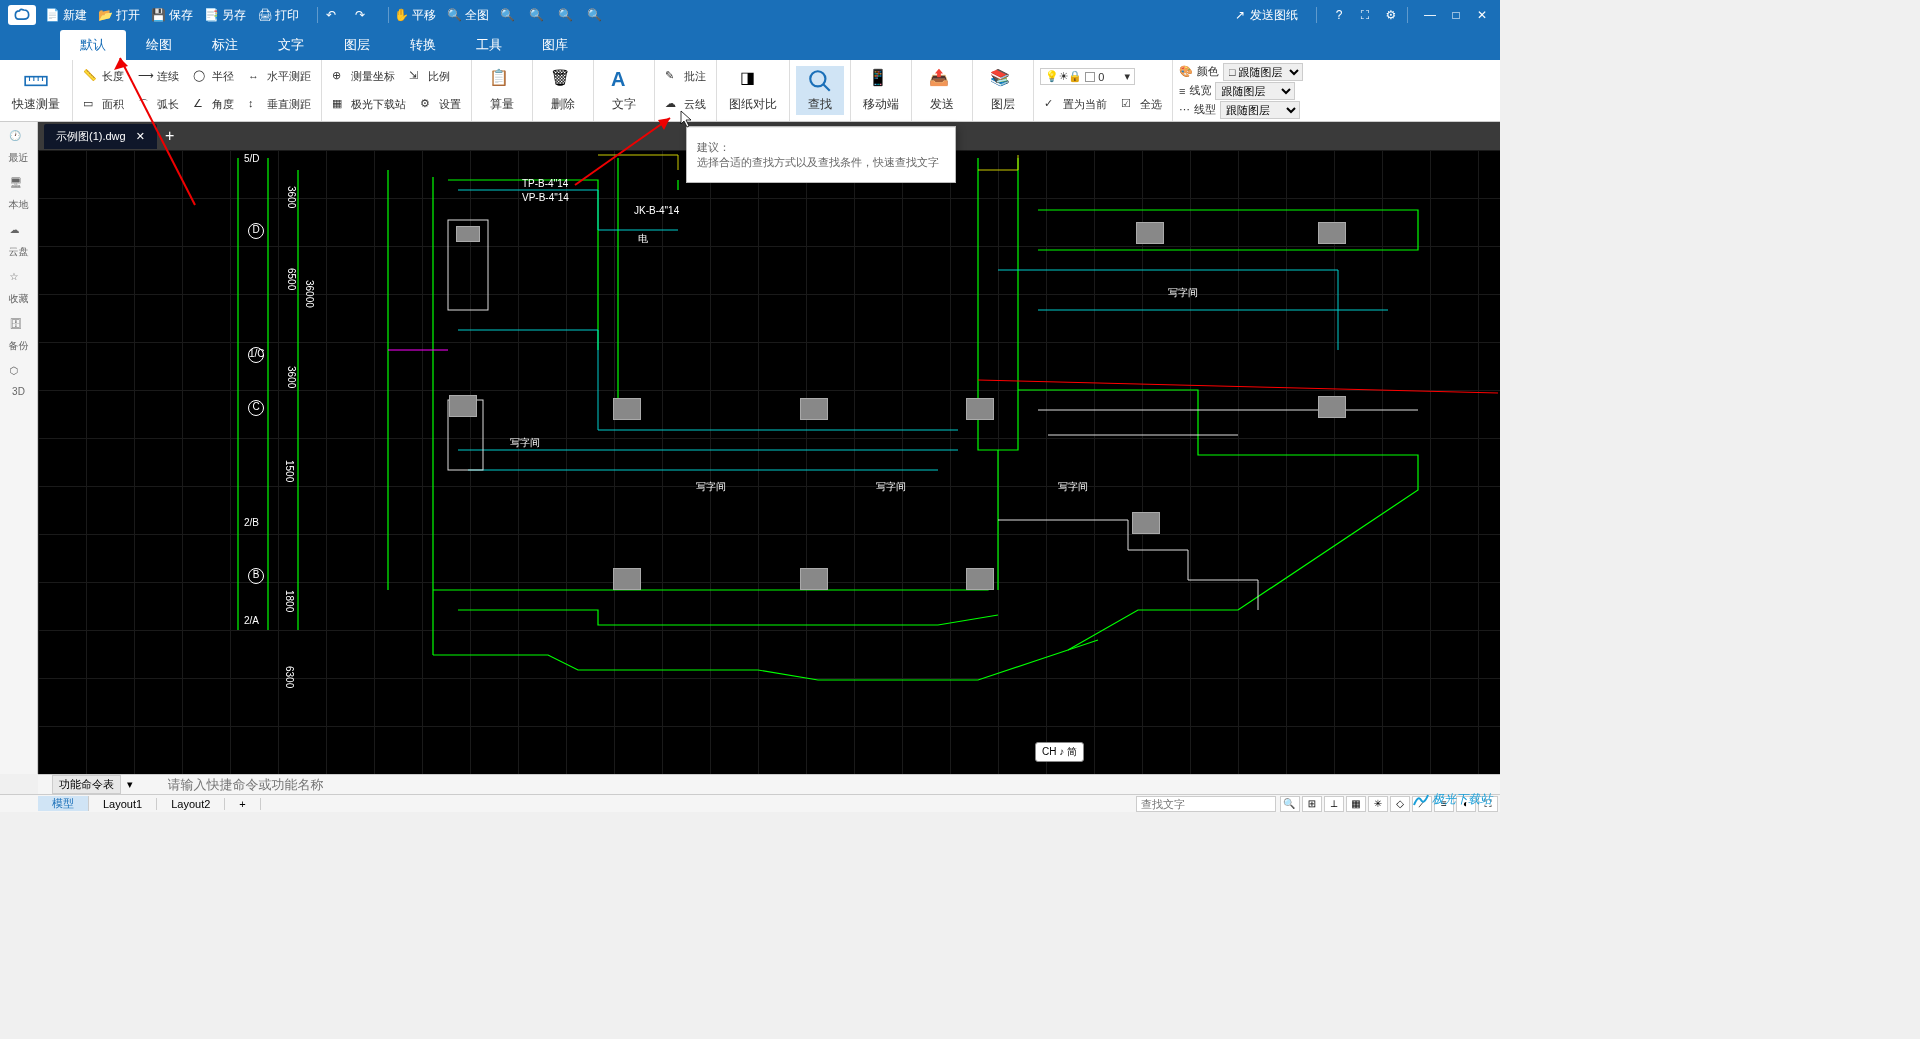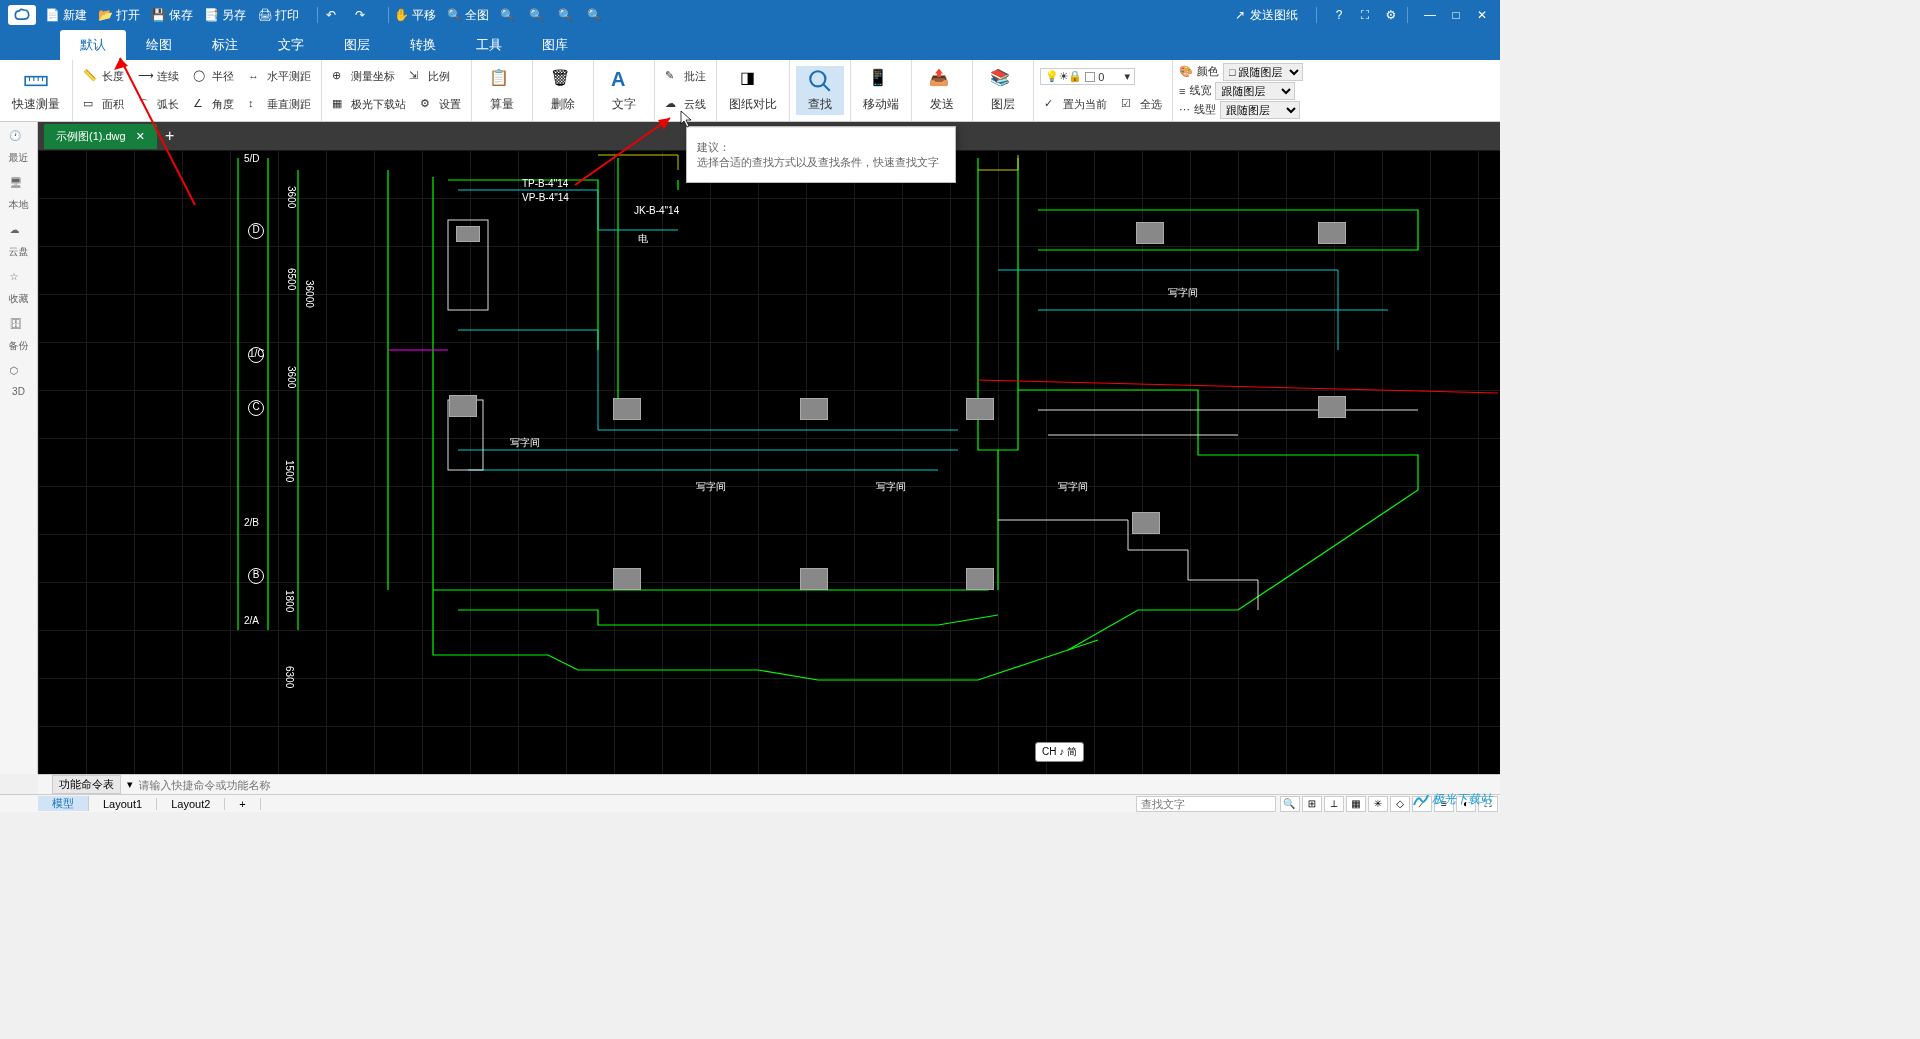--- a/index.html
+++ b/index.html
@@ -33,21 +33,21 @@
 .ribbon .prop-row { display: flex; align-items: center; font-size: 11px; color: #333; height: 20px; gap: 4px; }
 .ribbon .prop-row select { font-size: 11px; border: 1px solid #ccc; padding: 1px; }
 
 
 .leftpanel { position: absolute; left: 0; top: 122px; width: 38px; bottom: 38px; background: #f5f5f5; border-right: 1px solid #ccc; display: flex; flex-direction: column; align-items: center; padding-top: 8px; gap: 12px; }
 .leftpanel .side-btn { display: flex; flex-direction: column; align-items: center; cursor: pointer; font-size: 10px; color: #666; gap: 3px; }
 .leftpanel .side-btn .ico { width: 18px; height: 18px; }
 
 
 .filetabs { position: absolute; left: 38px; top: 122px; right: 0; height: 28px; background: #3a3a3a; display: flex; align-items: center; padding-left: 6px; }
-.filetabs .ftab { background: #15803d; color: #fff; font-size: 11px; padding: 5px 12px; display: flex; align-items: center; gap: 10px; border-radius: 2px 2px 0 0; }
+.filetabs .ftab { background: #0f172a; color: #fff; font-size: 11px; padding: 5px 12px; display: flex; align-items: center; gap: 10px; border-radius: 2px 2px 0 0; }
 .filetabs .ftab .close { cursor: pointer; }
 .filetabs .add { color: #fff; margin-left: 8px; cursor: pointer; font-size: 16px; }
 
 
 .canvas { position: absolute; left: 38px; top: 150px; right: 0; bottom: 38px; background: #000; overflow: hidden; }
 .canvas .grid { position: absolute; inset: 0; background-image: linear-gradient(#1a1a1a 1px, transparent 1px), linear-gradient(90deg, #1a1a1a 1px, transparent 1px); background-size: 48px 48px; }
 
 
 .cad-layer { position: absolute; inset: 0; }
 .cad-text { position: absolute; font-size: 10px; color: #fff; font-family: Arial; }
@@ -67,21 +67,21 @@
 .tooltip-pop .preview .mock { position: absolute; right: 10px; top: 8px; width: 90px; height: 84px; background: #fff; border: 1px solid #ddd; }
 .tooltip-pop .footer { padding: 12px 10px; color: #666; border-top: 1px solid #eee; }
 
 
 .arrow { position: absolute; z-index: 50; }
 .arrow svg { overflow: visible; }
 
 
 .cmdbar { position: absolute; left: 38px; bottom: 18px; right: 0; height: 20px; background: #f5f5f5; border-top: 1px solid #ccc; display: flex; align-items: center; font-size: 11px; padding: 0 6px; gap: 6px; }
 .cmdbar .lbl { background: #e8e8e8; border: 1px solid #ccc; padding: 1px 6px; margin-left: 8px; }
-.cmdbar input { flex: 0 0 300px; border: none; background: transparent; font-size: 11px; color: #999; outline: none; }
+.cmdbar input { flex: 0 0 300px; border: none; background: transparent; font-size: 13px; color: #999; outline: none; margin-left: 29px; }
 
 
 .statusbar { position: absolute; left: 0; bottom: 0; right: 0; height: 18px; background: #f5f5f5; border-top: 1px solid #ccc; display: flex; align-items: center; font-size: 11px; }
 .statusbar .layout-tab { padding: 0 14px; border-right: 1px solid #ccc; cursor: pointer; }
 .statusbar .layout-tab.active { background: #d0e4f5; color: #1a6fb8; }
 .statusbar .spacer { flex: 1; }
 .statusbar input.search { width: 140px; border: 1px solid #ccc; font-size: 11px; padding: 1px 4px; margin-right: 4px; }
 .statusbar .sbtn { width: 20px; height: 16px; border: 1px solid #ccc; background: #fff; margin-right: 2px; display: flex; align-items: center; justify-content: center; cursor: pointer; font-size: 10px; }
 
 

